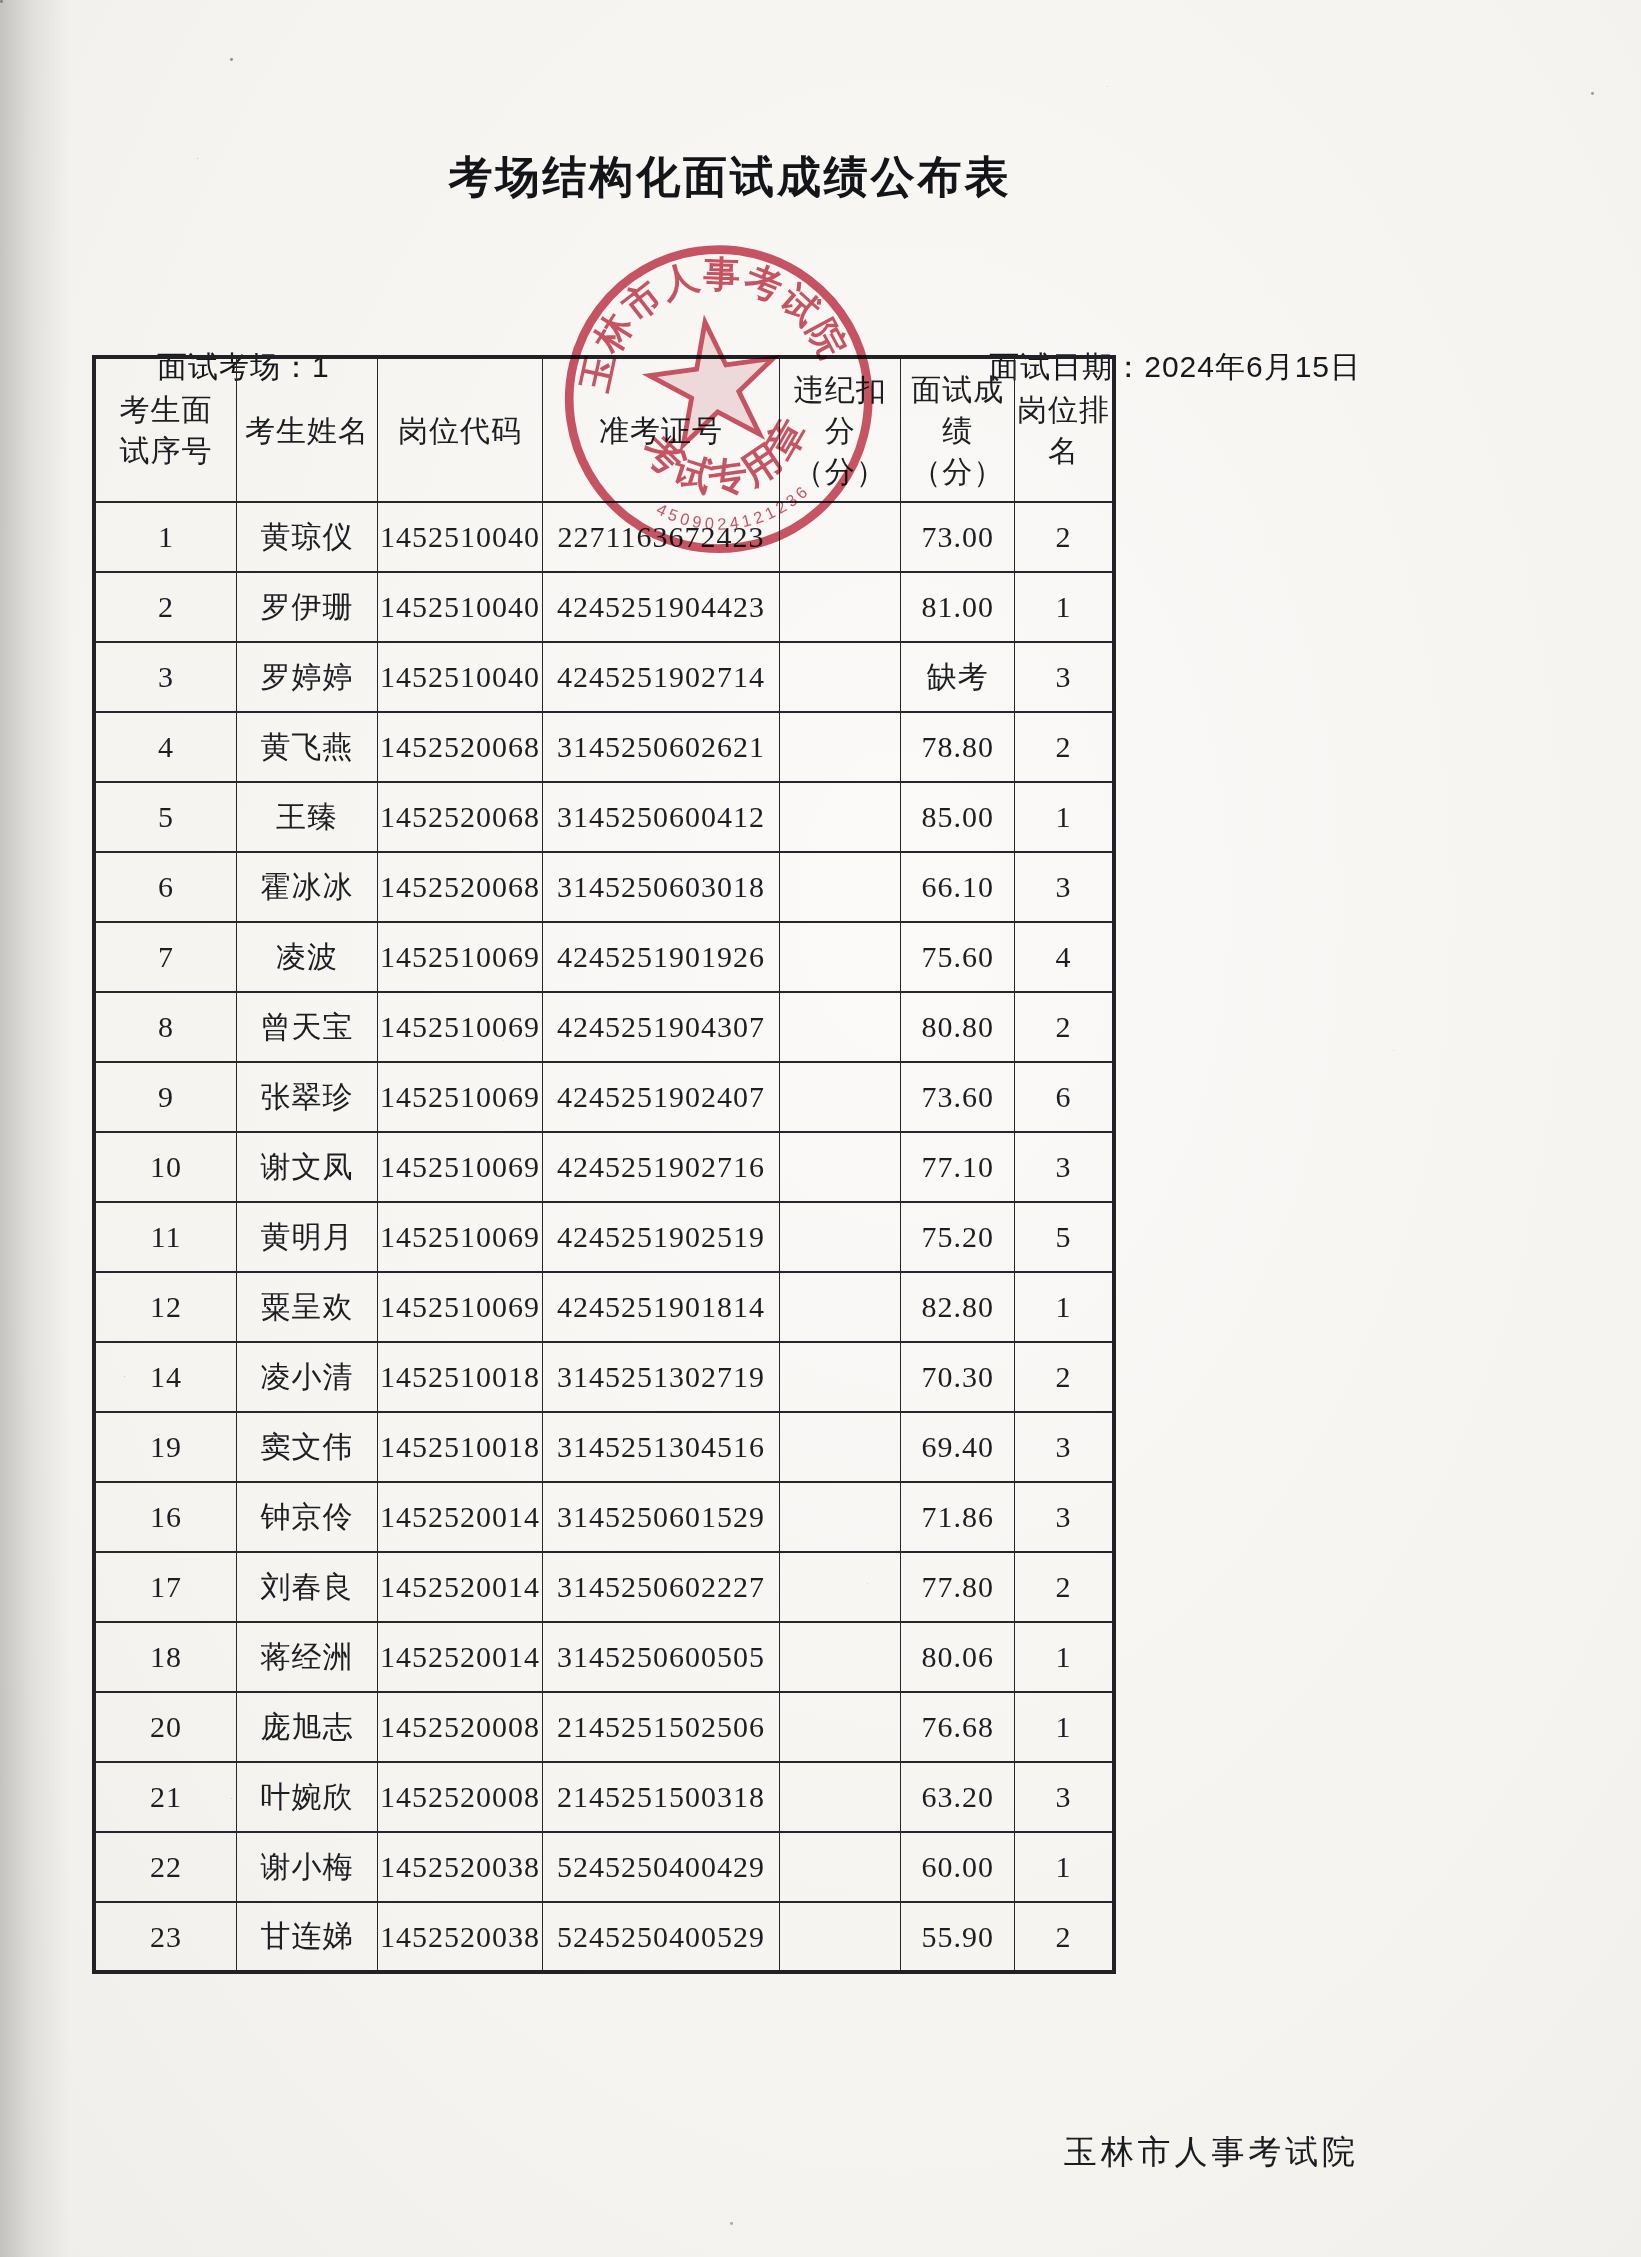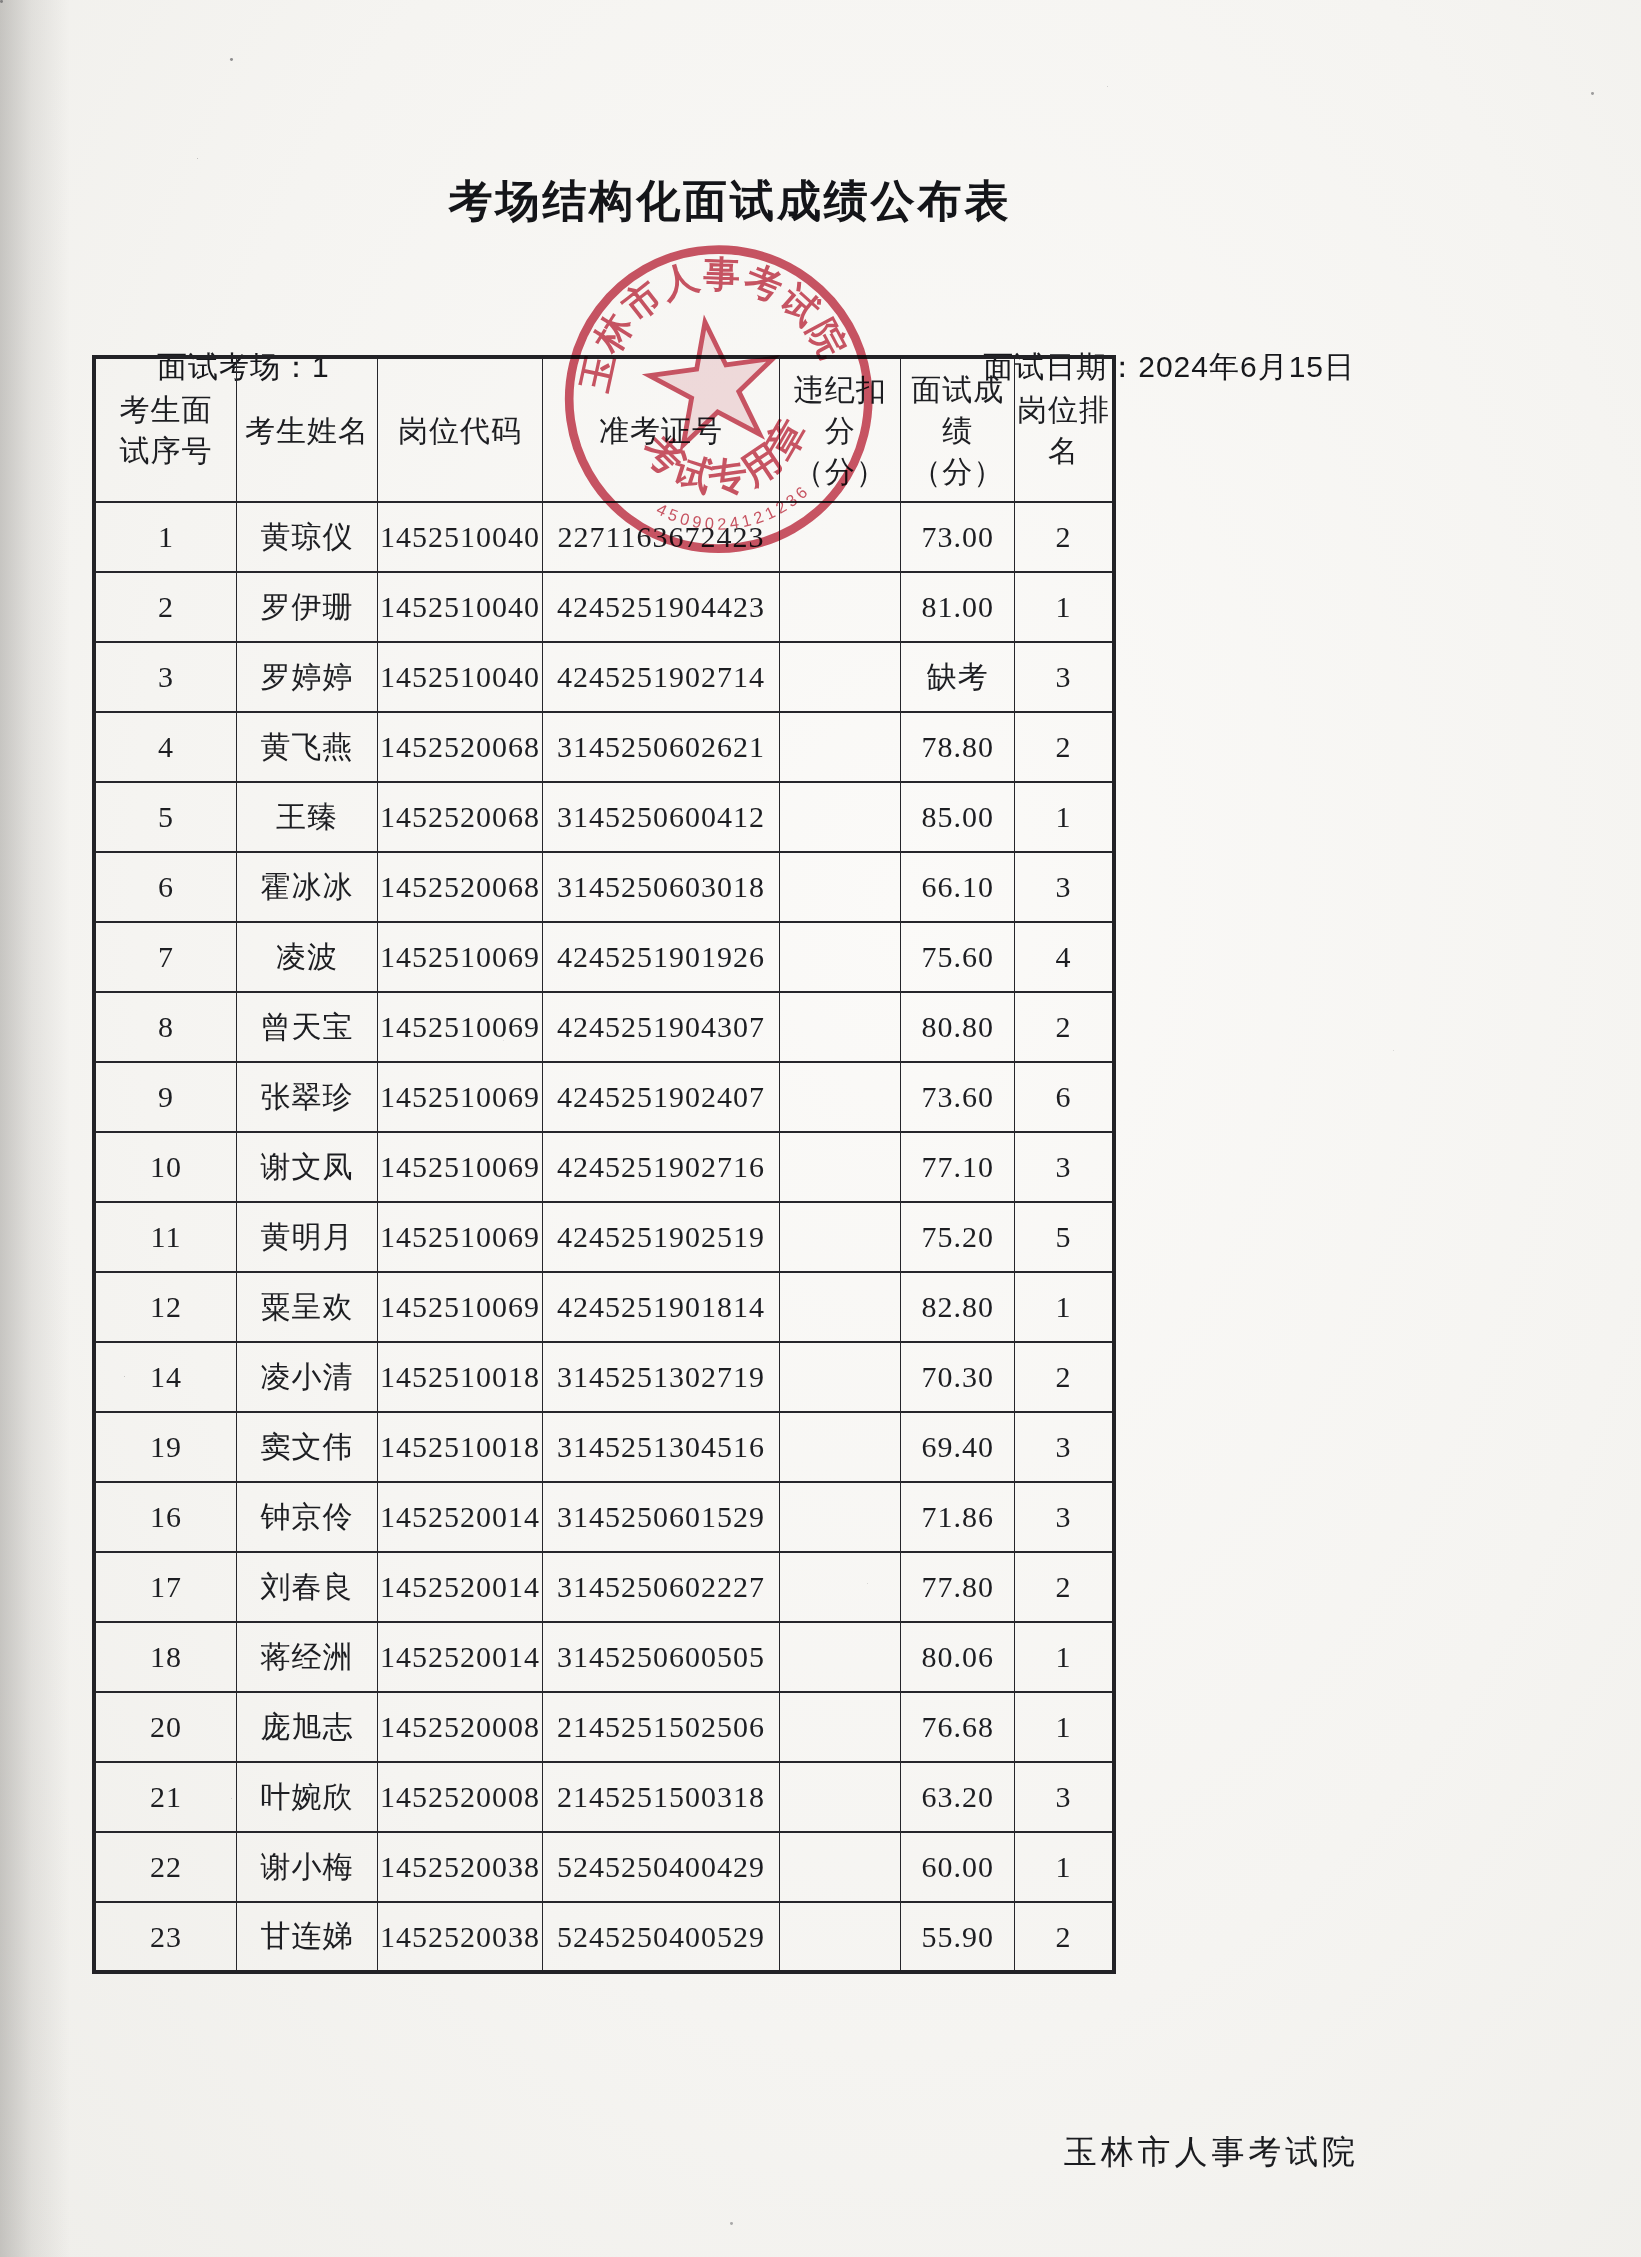--- a/index.html
+++ b/index.html
@@ -28,28 +28,28 @@
       123px 1375px 0 -1px rgba(80,80,84,0.45),
       1392px 1049px 0 -1px rgba(110,110,114,0.35),
       866px 1582px 0 -1px rgba(100,100,104,0.35),
       230px 1797px 0 -1px rgba(90,90,94,0.4),
       730px 2222px 0 0 rgba(80,80,84,0.45),
       502px 1039px 0 -1px rgba(120,120,124,0.3);
   }
   .title {
     position:absolute; top:151px; left:101px; width:1258px;
     text-align:center; font-family:"Liberation Sans","DejaVu Sans",sans-serif;
-    font-weight:bold; font-size:44px; line-height:52px; letter-spacing:2.9px; color:#141519;margin-top:24px;
+    font-weight:bold; font-size:44px; line-height:52px; letter-spacing:2.9px; color:#141519;
   }
   .meta {
     position:absolute; top:307px; font-size:30px; line-height:39px;
     font-family:"Liberation Sans","DejaVu Sans",sans-serif; color:#17181c; letter-spacing:1px;margin-top:40px;
   }
   .meta.venue { left:157px; }
-  .meta.date  { right:286px; }
+  .meta.date  { right:280px; }
   .score-table {
     position:absolute; left:92px; top:355px; width:1024px;
     border-collapse:collapse; table-layout:fixed;
     border:4.8px solid #222226;
   }
   .score-table th, .score-table td {
     border:2.9px solid #26262b; border-left-width:1.9px; border-right-width:1.9px;
     font-weight:normal; text-align:center; vertical-align:middle;
     color:#1d1e22; padding:0; overflow:hidden;
   }

